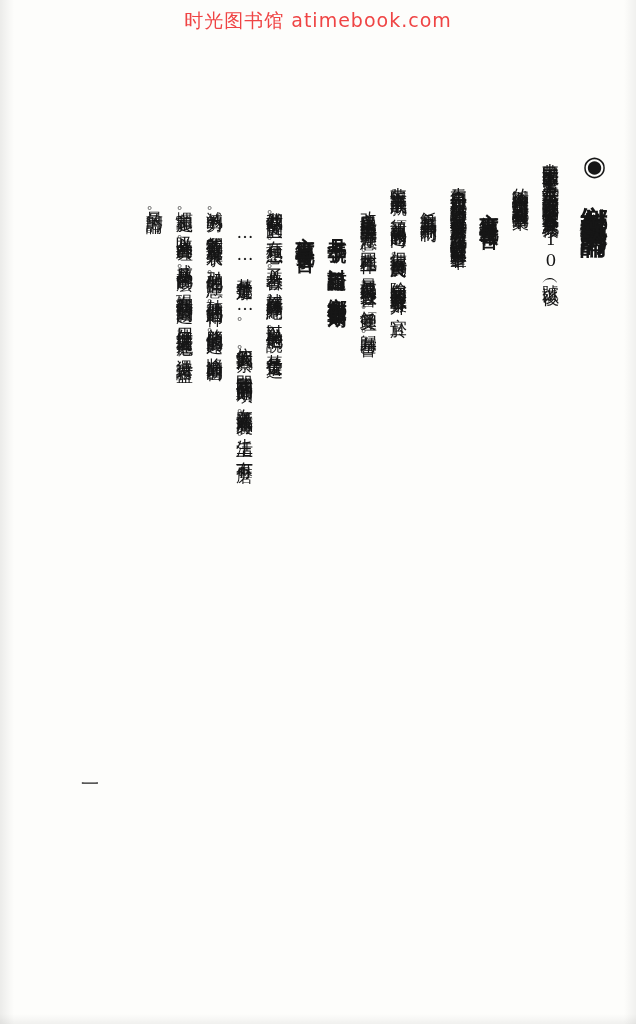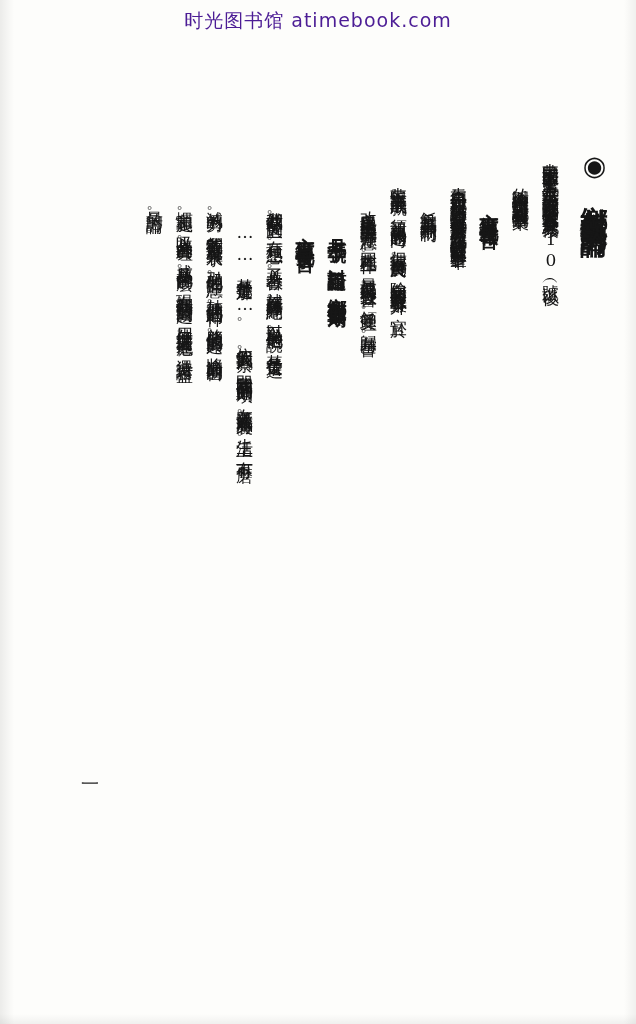--- a/index.html
+++ b/index.html
@@ -21,21 +21,21 @@
     background: #fdfdfb;
   }
   
   .watermark {
     position: absolute;
     top: 8px;
     left: 0;
     width: 100%;
     text-align: center;
     font-size: 19px;
-    color: #4c1d95;
+    color: #ef4444;
     letter-spacing: 1px;
     font-family: "DejaVu Sans", "Liberation Sans", sans-serif;
     font-weight: 500;
   }
   
   .body-area {
     position: absolute;
     top: 150px;
     right: 28px;
     left: 40px;

